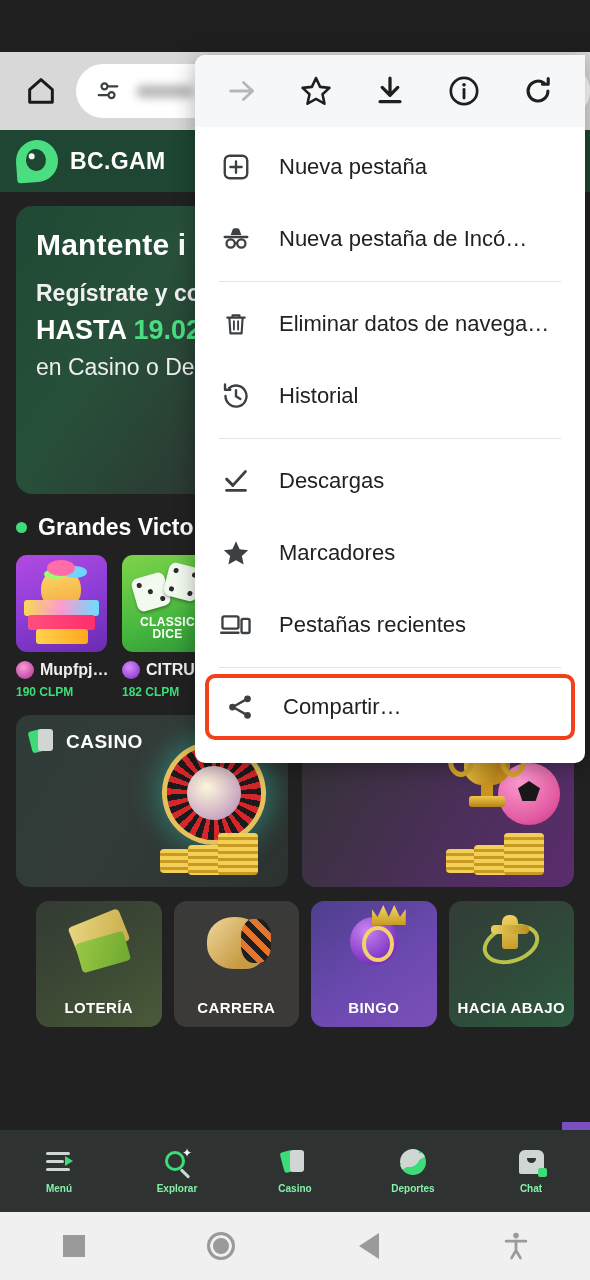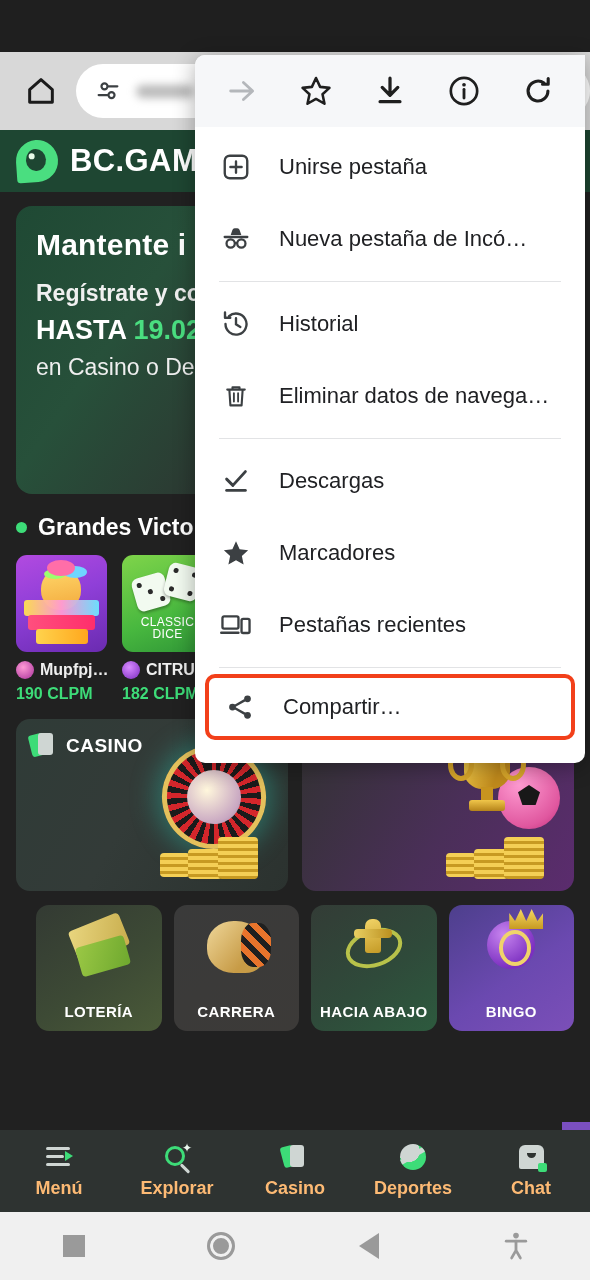--- a/index.html
+++ b/index.html
@@ -52,21 +52,21 @@
   .site-header {
     height:62px; background:#1e4632; display:flex; align-items:center; gap:12px; padding-left:16px;
   }
   .logo-mark { width:42px; height:42px; position:relative; }
   .logo-blob { width:42px;height:42px; background:#4ade80;
       border-radius: 60% 60% 60% 10% / 60% 60% 60% 10%; position:relative; transform: rotate(-4deg); }
   .logo-blob::before { content:""; position:absolute; left:10px; top:9px; width:20px; height:22px;
       background:#1e4632; border-radius:50%; }
   .logo-blob::after { content:""; position:absolute; left:13px; top:13px; width:6px; height:6px;
       background:#e8fbe8; border-radius:50%; }
-  .logo-text { font-size:31px; font-weight:800; color:#ffffff; letter-spacing:.4px; white-space:nowrap; }
+  .logo-text { font-size:23px; font-weight:800; color:#ffffff; letter-spacing:.4px; white-space:nowrap; }
 
   .promo {
     margin:14px 16px 0 16px; border-radius:16px; height:288px; position:relative; overflow:hidden;
     background: linear-gradient(125deg,#1f4934 0%, #27503a 25%, #2e2e2e 62%, #2b2b2b 100%);
     padding:22px 20px 0 20px;
   }
   .promo h1 { font-size:30px; color:#fff; font-weight:800; white-space:nowrap; letter-spacing:.2px;}
   .promo .l2 { margin-top:18px; font-size:23px; color:#f0f0f0; font-weight:700; white-space:nowrap;}
   .promo .l3 { margin-top:8px; font-size:27px; color:#fff; font-weight:800; white-space:nowrap;}
   .promo .l3 .amt { color:#4ade80; }
@@ -96,31 +96,31 @@
       background:linear-gradient(90deg,#ffe14d,#ff9ad5,#6be7ff); opacity:.95;}
   .sugar-w2 { position:absolute; left:12px; top:60px; width:67px; height:15px; border-radius:3px;
       background:linear-gradient(90deg,#ff4f7e,#ff2e6b); }
   .sugar-1000{ position:absolute; left:20px; top:74px; width:52px; height:15px; border-radius:3px;
       background:linear-gradient(90deg,#ffd34d,#ffa71d); }
   .die { position:absolute; background:#f2faf0; border-radius:7px; box-shadow:0 2px 3px rgba(0,0,0,.3); }
   .die.a { left:12px; top:20px; width:34px; height:34px; transform:rotate(-16deg); }
   .die.b { left:44px; top:10px; width:34px; height:34px; transform:rotate(14deg); }
   .pip { position:absolute; width:5px;height:5px;border-radius:50%;background:#2b2b2b; }
   .dicetxt { position:absolute; left:0; right:0; bottom:12px; text-align:center; color:#fff;
-      font-size:12px; font-weight:400; line-height:12px; letter-spacing:.3px; }
+      font-size:12px; font-weight:700; line-height:12px; letter-spacing:.3px; }
   .bingoball { position:absolute; left:24px; top:22px; width:44px; height:44px; border-radius:50%;
       background:radial-gradient(circle at 35% 30%,#d98cf0,#8e2fc4); }
 
   .winmeta { margin-top:9px; display:flex; align-items:center; gap:6px; }
   .winav { width:18px;height:18px;border-radius:50%; flex:none;
       background:radial-gradient(circle at 40% 35%,#ff9ad5,#a7309a); }
   .winav.b { background:radial-gradient(circle at 40% 35%,#d88bff,#7a2bbf); }
   .winav.c { background:radial-gradient(circle at 40% 35%,#ff7a7a,#c42f2f); }
   .winname { font-size:16px; font-weight:700; color:#efefef; white-space:nowrap; overflow:hidden; }
-  .winamt { margin-top:6px; font-size:16px; font-weight:800; color:#3ddc78; white-space:nowrap; }
+  .winamt { margin-top:6px; font-size:12px; font-weight:800; color:#3ddc78; white-space:nowrap; }
 
   .bigtiles { margin:16px 16px 0 16px; display:flex; gap:14px; }
   .bigtile { flex:1; height:172px; border-radius:14px; position:relative; overflow:hidden; padding:14px 0 0 14px; }
   .bt-casino { background:linear-gradient(120deg,#2f3b37 0%,#333b38 45%,#2b322f 100%); }
   .bt-sports { background:linear-gradient(120deg,#323232 0%,#4a2f58 55%,#5b2c6e 100%); }
   .bt-head { display:flex; align-items:center; gap:10px; }
   .bt-label { font-size:19px; font-weight:800; color:#fff; letter-spacing:.5px; }
   .cards-ico { width:26px; height:26px; position:relative; }
   .cards-ico .c1{position:absolute;left:0;top:1px;width:15px;height:22px;background:#3ddc78;border-radius:3px;transform:rotate(-14deg);}
   .cards-ico .c2{position:absolute;left:8px;top:0;width:15px;height:22px;background:#cfd6d3;border-radius:3px;}
@@ -188,21 +188,21 @@
       border:4px solid #f0d36a;}
   .crown{position:absolute;right:-8px;top:-12px;width:34px;height:20px;
       background:linear-gradient(180deg,#f7d961,#c79a22);clip-path:polygon(0 100%,0 20%,17% 60%,34% 0,50% 60%,66% 0,83% 60%,100% 20%,100% 100%);}
 
   
   .purple-peek { position:absolute; right:0; top:1122px; width:28px; height:26px;
       background:#7a4fc0; border-radius:0 0 0 14px; }
   .bottomnav { position:absolute; left:0; top:1130px; width:590px; height:82px; background:#2e3331;
       display:flex; align-items:center; }
   .nav-item { flex:1; display:flex; flex-direction:column; align-items:center; gap:7px; }
-  .nav-label { font-size:18px; font-weight:700; color:#fdba74; }
+  .nav-label { font-size:10px; font-weight:700; color:#86efac; }
   .nav-ico { width:30px; height:28px; position:relative; }
   .menu-ico i { position:absolute; left:2px; height:3px; border-radius:2px; background:#cfd6d3; }
   .menu-ico i:nth-child(1){top:4px;width:24px;} .menu-ico i:nth-child(2){top:12px;width:18px;}
   .menu-ico i:nth-child(3){top:20px;width:24px;}
   .menu-ico::after{content:"";position:absolute;right:1px;top:8px;width:0;height:0;
       border-top:5px solid transparent;border-bottom:5px solid transparent;border-left:8px solid #3ddc78;}
   .search-ico{width:20px;height:20px;border:3px solid #3ddc78;border-radius:50%;position:absolute;left:3px;top:3px;}
   .search-ico::after{content:"";position:absolute;right:-9px;bottom:-7px;width:12px;height:3px;
       background:#cfd6d3;border-radius:2px;transform:rotate(45deg);}
   .spark{position:absolute;right:0;top:0;color:#eaf6ee;font-size:12px;line-height:10px;}
@@ -381,37 +381,37 @@
             <div class="lot-ticket2"></div>
         </div>
         <div class="cat-label">LOTERÍA</div>
       </div>
       <div class="cat cat-car">
         <div class="cat-art">
             <div class="horse"></div>
           </div>
         <div class="cat-label">CARRERA</div>
       </div>
+      <div class="cat cat-bin">
+        <div class="cat-art">
+          <div class="bingo">
+              <div class="crown"></div>
+            </div>
+        </div>
+        <div class="cat-label">BINGO</div>
+      </div>
       <div class="cat cat-cra">
         <div class="cat-art">
           <div class="crash">
               <div class="ring"></div>
               <div class="rocket"></div>
             </div>
         </div>
         <div class="cat-label">HACIA ABAJO</div>
       </div>
-      <div class="cat cat-bin">
-        <div class="cat-art">
-          <div class="bingo">
-              <div class="crown"></div>
-            </div>
-        </div>
-        <div class="cat-label">BINGO</div>
-      </div>
     </div>
   </div>
 
   <div class="purple-peek"></div>
 
   <div class="bottomnav">
     <div class="nav-item">
       <div class="nav-ico menu-ico">
           <i></i>
           <i></i>
@@ -503,61 +503,61 @@
 
     <div class="menu-list">
 
       <div class="mi">
         <span class="mi-ico">
           <svg width="30" height="30" viewBox="0 0 24 24">
             <rect x="3" y="3" width="18" height="18" rx="4" fill="none" stroke="#3c4043" stroke-width="1.9"></rect>
             <path d="M12 7.5 V16.5 M7.5 12 H16.5" stroke="#3c4043" stroke-width="1.9" stroke-linecap="round"></path>
           </svg>
         </span>
-        <span class="mi-lbl">Unirse pestaña</span>
+        <span class="mi-lbl">Nueva pestaña</span>
       </div>
 
       <div class="mi">
         <span class="mi-ico">
           <svg width="32" height="32" viewBox="0 0 24 24">
             <path d="M8 9 L9.3 5.2 Q9.7 4 11 4 H13 Q14.3 4 14.7 5.2 L16 9 Z" fill="#3c4043"></path>
             <path d="M3.5 10.5 H20.5" stroke="#3c4043" stroke-width="1.7" stroke-linecap="round"></path>
             <circle cx="8" cy="15.4" r="3.1" fill="none" stroke="#3c4043" stroke-width="1.7"></circle>
             <circle cx="16" cy="15.4" r="3.1" fill="none" stroke="#3c4043" stroke-width="1.7"></circle>
             <path d="M11.1 15.1 H12.9" stroke="#3c4043" stroke-width="1.7"></path>
           </svg>
         </span>
         <span class="mi-lbl">Nueva pestaña de Incó…</span>
       </div>
 
       <div class="sep"></div>
 
       <div class="mi">
         <span class="mi-ico">
-          <svg width="30" height="30" viewBox="0 0 24 24">
-            <path d="M3.6 12 A8.4 8.4 0 1 0 6.4 5.8" fill="none" stroke="#3c4043" stroke-width="1.9" stroke-linecap="round"></path>
-            <path d="M3.2 2.8 V7 H7.4" fill="none" stroke="#3c4043" stroke-width="1.9" stroke-linecap="round" stroke-linejoin="round"></path>
-            <path d="M12 7.4 V12.3 L15.5 14.4" fill="none" stroke="#3c4043" stroke-width="1.9" stroke-linecap="round"></path>
-          </svg>
-        </span>
-        <span class="mi-lbl">Historial</span>
-      </div>
-
-      <div class="mi">
-        <span class="mi-ico">
           <svg width="28" height="28" viewBox="0 0 24 24">
             <path d="M4.5 6.5 H19.5" stroke="#3c4043" stroke-width="1.8" stroke-linecap="round"></path>
             <path d="M9 6.5 V4.6 H15 V6.5" fill="none" stroke="#3c4043" stroke-width="1.8" stroke-linejoin="round"></path>
             <path d="M6.3 6.5 L7.2 20 H16.8 L17.7 6.5" fill="none" stroke="#3c4043" stroke-width="1.8" stroke-linejoin="round"></path>
             <path d="M10.2 9.6 V16.8 M13.8 9.6 V16.8" stroke="#3c4043" stroke-width="1.6" stroke-linecap="round"></path>
           </svg>
         </span>
         <span class="mi-lbl">Eliminar datos de navega…</span>
       </div>
 
+      <div class="mi">
+        <span class="mi-ico">
+          <svg width="30" height="30" viewBox="0 0 24 24">
+            <path d="M3.6 12 A8.4 8.4 0 1 0 6.4 5.8" fill="none" stroke="#3c4043" stroke-width="1.9" stroke-linecap="round"></path>
+            <path d="M3.2 2.8 V7 H7.4" fill="none" stroke="#3c4043" stroke-width="1.9" stroke-linecap="round" stroke-linejoin="round"></path>
+            <path d="M12 7.4 V12.3 L15.5 14.4" fill="none" stroke="#3c4043" stroke-width="1.9" stroke-linecap="round"></path>
+          </svg>
+        </span>
+        <span class="mi-lbl">Historial</span>
+      </div>
+
       <div class="sep"></div>
 
       <div class="mi">
         <span class="mi-ico">
           <svg width="30" height="30" viewBox="0 0 24 24">
             <path d="M4.5 10.5 L9.5 15.5 L19.5 4.5" fill="none" stroke="#3c4043" stroke-width="2.3" stroke-linecap="round" stroke-linejoin="round"></path>
             <path d="M4.5 19.5 H19.5" stroke="#3c4043" stroke-width="2.3" stroke-linecap="round"></path>
           </svg>
         </span>
         <span class="mi-lbl">Descargas</span>

